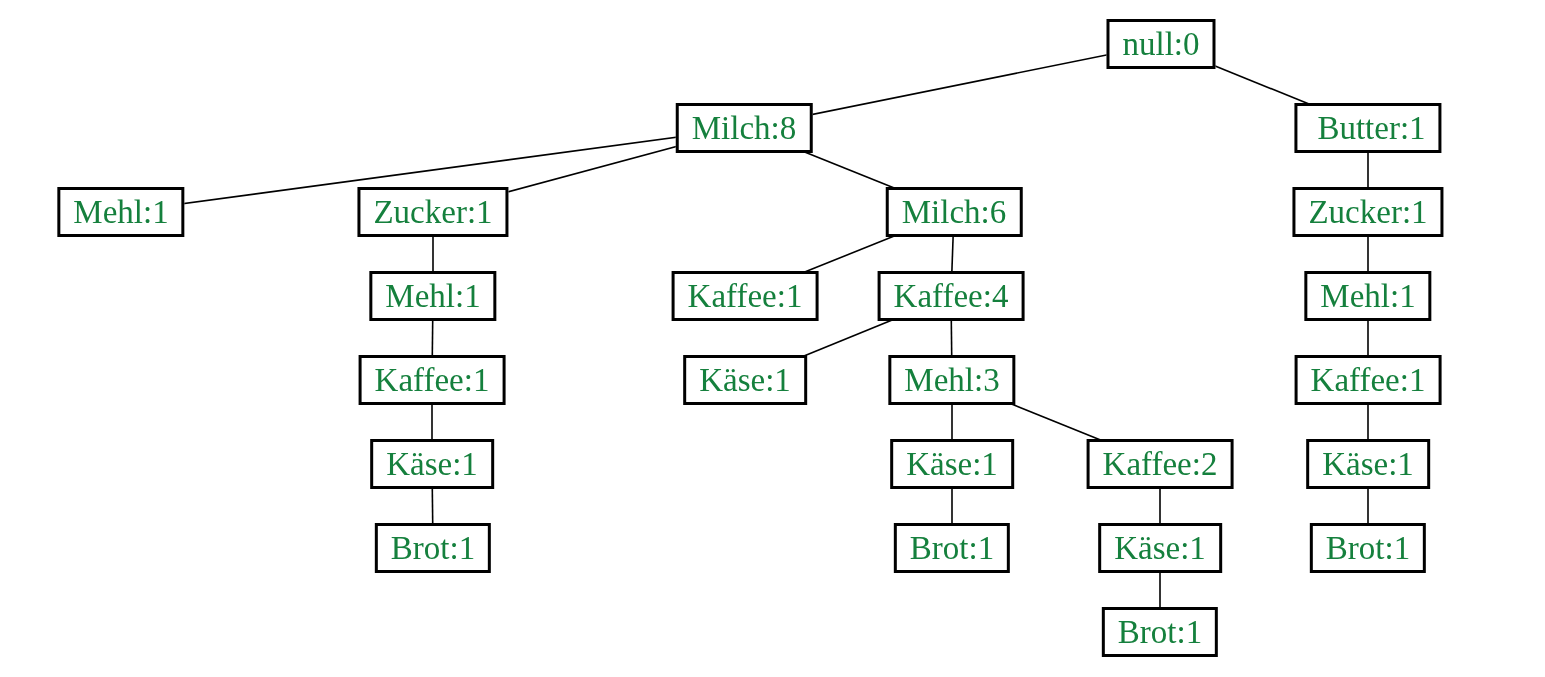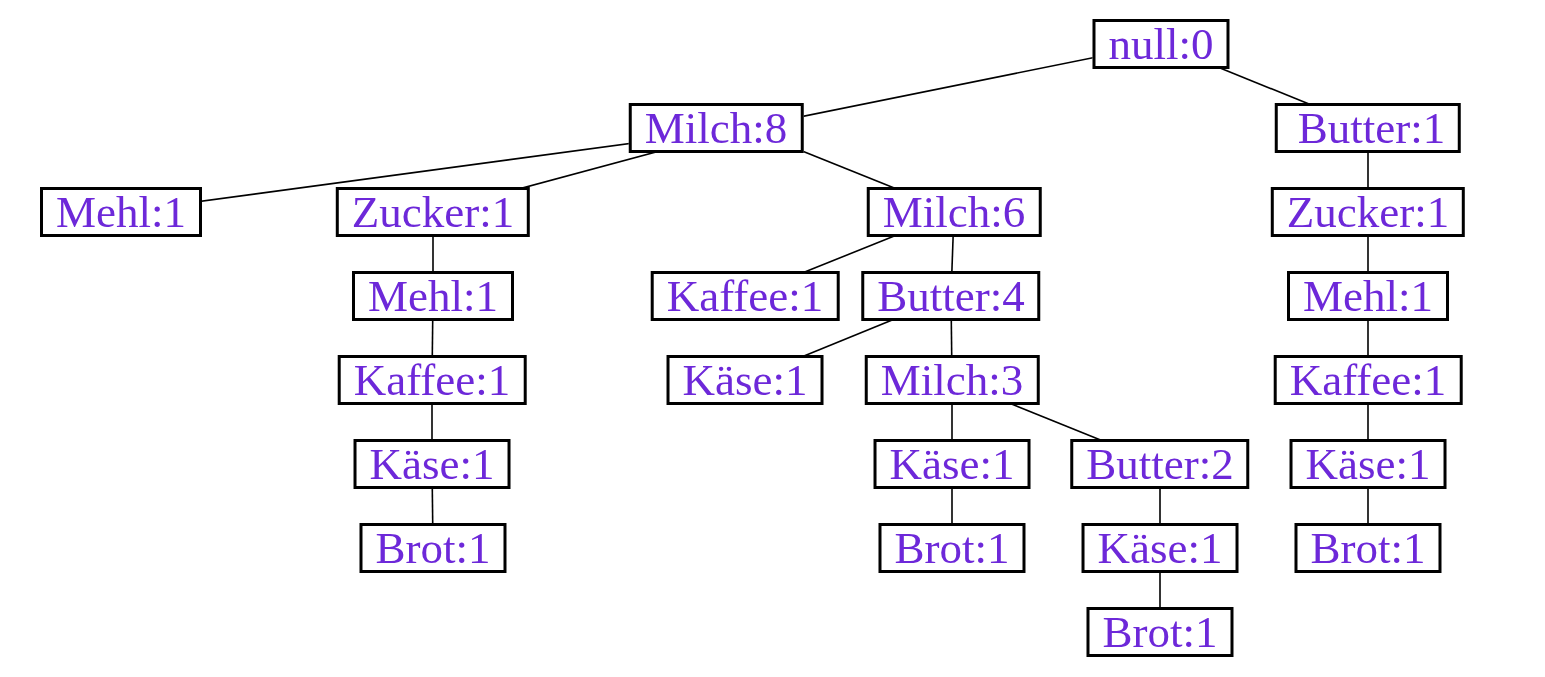--- a/index.html
+++ b/index.html
@@ -22,22 +22,22 @@
     width: 1545px;
     height: 677px;
     display: block;
   }
   .tree-node {
     position: absolute;
     transform: translate(-50%, -50%);
     box-sizing: border-box;
     border: 3px solid #000000;
     background: #ffffff;
-    color: #6d28d9;
-    font-size: 45px;
+    color: #15803d;
+    font-size: 33px;
     line-height: 44px;
     padding: 0 13px;
     white-space: nowrap;
     text-align: center;
   }
 </style>
 </head>
 <body>
 
 <div id="stage">
@@ -61,37 +61,37 @@
       <line x1="1160" y1="464" x2="1160" y2="548" stroke="#000000" stroke-width="1.6"></line>
       <line x1="1160" y1="548" x2="1160" y2="632" stroke="#000000" stroke-width="1.6"></line>
       <line x1="1368" y1="128" x2="1368" y2="212" stroke="#000000" stroke-width="1.6"></line>
       <line x1="1368" y1="212" x2="1368" y2="296" stroke="#000000" stroke-width="1.6"></line>
       <line x1="1368" y1="296" x2="1368" y2="380" stroke="#000000" stroke-width="1.6"></line>
       <line x1="1368" y1="380" x2="1368" y2="464" stroke="#000000" stroke-width="1.6"></line>
       <line x1="1368" y1="464" x2="1368" y2="548" stroke="#000000" stroke-width="1.6"></line>
     </svg>
   <div id="node-layer">
       <div class="tree-node" style="left: 1161px; top: 44px;">null:0</div>
-      <div class="tree-node" style="left: 716px; top: 128px;">Milch:8</div>
+      <div class="tree-node" style="left: 744px; top: 128px;">Milch:8</div>
       <div class="tree-node" style="left: 1368px; top: 128px; padding-left: 20px;">Butter:1</div>
       <div class="tree-node" style="left: 121px; top: 212px;">Mehl:1</div>
       <div class="tree-node" style="left: 433px; top: 212px;">Zucker:1</div>
       <div class="tree-node" style="left: 954px; top: 212px;">Milch:6</div>
       <div class="tree-node" style="left: 1368px; top: 212px;">Zucker:1</div>
       <div class="tree-node" style="left: 433px; top: 296px;">Mehl:1</div>
       <div class="tree-node" style="left: 745px; top: 296px;">Kaffee:1</div>
-      <div class="tree-node" style="left: 951px; top: 296px;">Butter:4</div>
+      <div class="tree-node" style="left: 951px; top: 296px;">Kaffee:4</div>
       <div class="tree-node" style="left: 1368px; top: 296px;">Mehl:1</div>
       <div class="tree-node" style="left: 432px; top: 380px;">Kaffee:1</div>
       <div class="tree-node" style="left: 745px; top: 380px;">Käse:1</div>
-      <div class="tree-node" style="left: 952px; top: 380px;">Milch:3</div>
+      <div class="tree-node" style="left: 952px; top: 380px;">Mehl:3</div>
       <div class="tree-node" style="left: 1368px; top: 380px;">Kaffee:1</div>
       <div class="tree-node" style="left: 432px; top: 464px;">Käse:1</div>
       <div class="tree-node" style="left: 952px; top: 464px;">Käse:1</div>
-      <div class="tree-node" style="left: 1160px; top: 464px;">Butter:2</div>
+      <div class="tree-node" style="left: 1160px; top: 464px;">Kaffee:2</div>
       <div class="tree-node" style="left: 1368px; top: 464px;">Käse:1</div>
       <div class="tree-node" style="left: 433px; top: 548px;">Brot:1</div>
       <div class="tree-node" style="left: 952px; top: 548px;">Brot:1</div>
       <div class="tree-node" style="left: 1160px; top: 548px;">Käse:1</div>
       <div class="tree-node" style="left: 1368px; top: 548px;">Brot:1</div>
       <div class="tree-node" style="left: 1160px; top: 632px;">Brot:1</div>
     </div>
 </div>
 
 </body></html>

